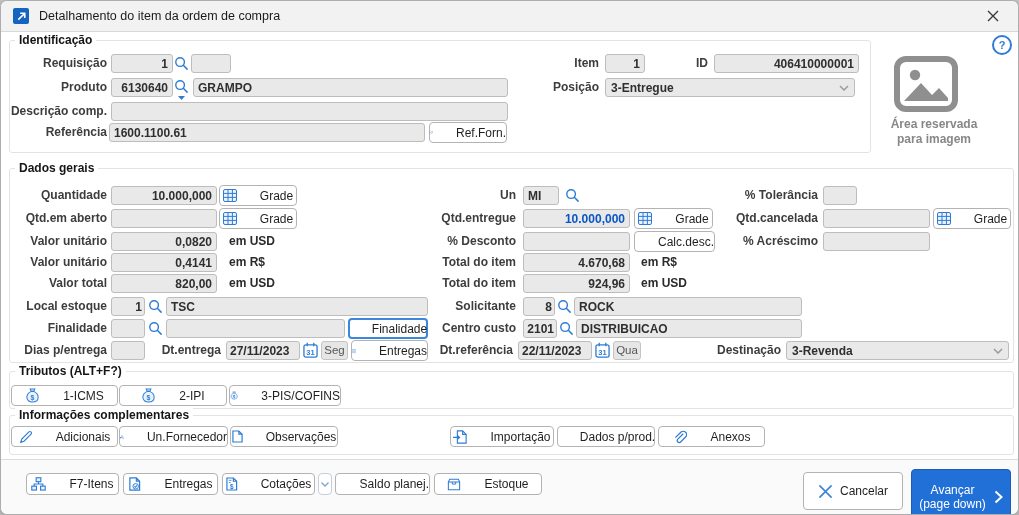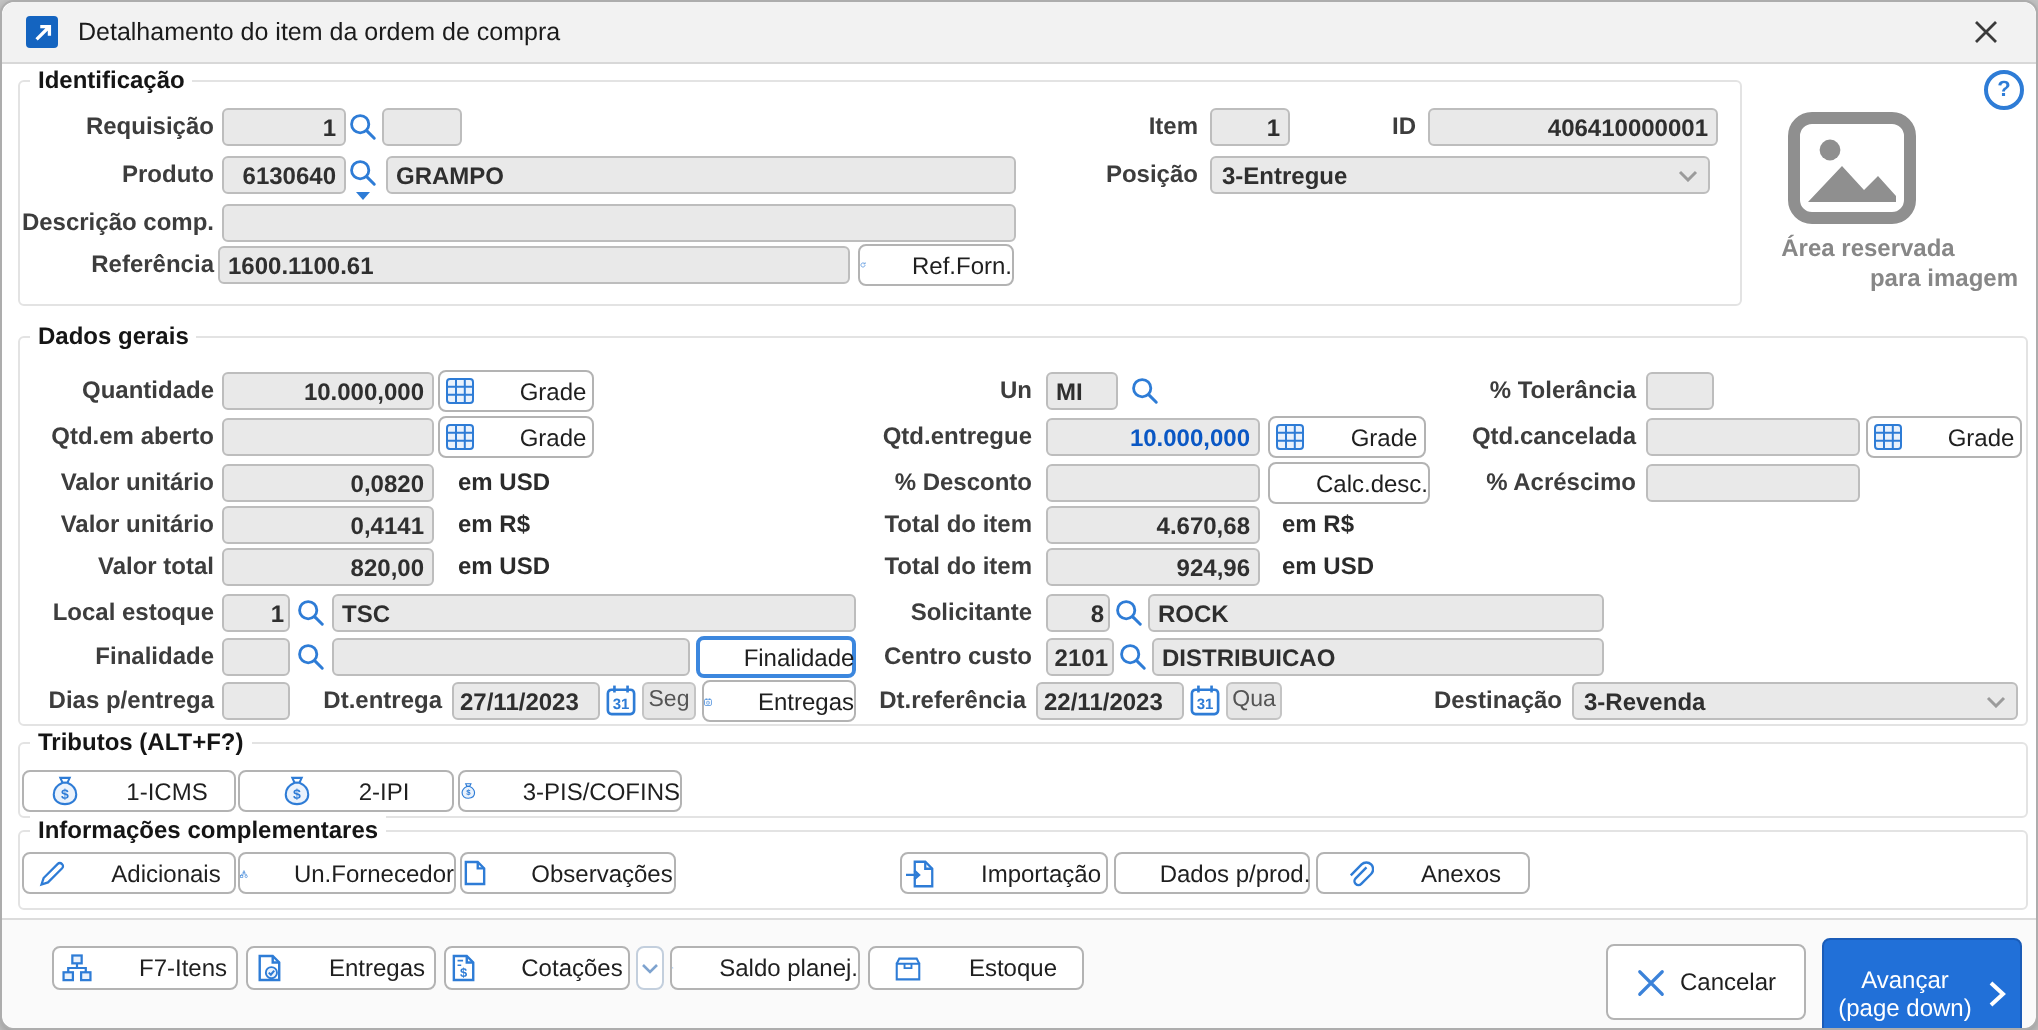--- a/index.html
+++ b/index.html
@@ -115,21 +115,21 @@
   </button>
 
   <span class="icon" style="left:893px;top:55px;">
     <svg width="64" height="56" viewBox="0 0 32 28">
         <rect x="1.5" y="1.5" width="29" height="25" rx="4.5" fill="none" stroke="#8f8f8f" stroke-width="3"></rect>
         <circle cx="10.5" cy="9.5" r="2.6" fill="#8f8f8f"></circle>
         <path d="M5 22.5 L13.5 13.5 L19 19.5 L22.5 16 L27 21 V22.5 Z" fill="#8f8f8f"></path>
       </svg>
   </span>
   <div class="imgtxt" style="top:116px;">Área reservada</div>
-  <div class="imgtxt" style="top:131px;text-align:right;">para imagem</div>
+  <div class="imgtxt" style="top:131px;">para imagem</div>
 
   <div class="groupbox" style="left:8px;top:167px;width:1003px;height:193px;"></div>
   <div class="legend" style="left:14px;top:160px;">Dados gerais</div>
 
   <div class="lbl" style="left:2px;top:185px;width:104px;">Quantidade</div>
   <input class="fld num" style="left: 110px; top: 185px; width: 106px;" readonly="" value="10.000,000">
   <button class="btn" style="left:218px;top:184px;width:78px;height:21px;">
     <svg width="14" height="13" viewBox="0 0 14 13">
         <rect x="0.5" y="0.5" width="13" height="12" rx="1.5" fill="#eaf2fc" stroke="#2e7cd6"></rect>
         <path d="M0.5 4.4 H13.5 M0.5 8.4 H13.5 M5 0.5 V12.5 M9.4 0.5 V12.5" stroke="#2e7cd6" fill="none"></path>

